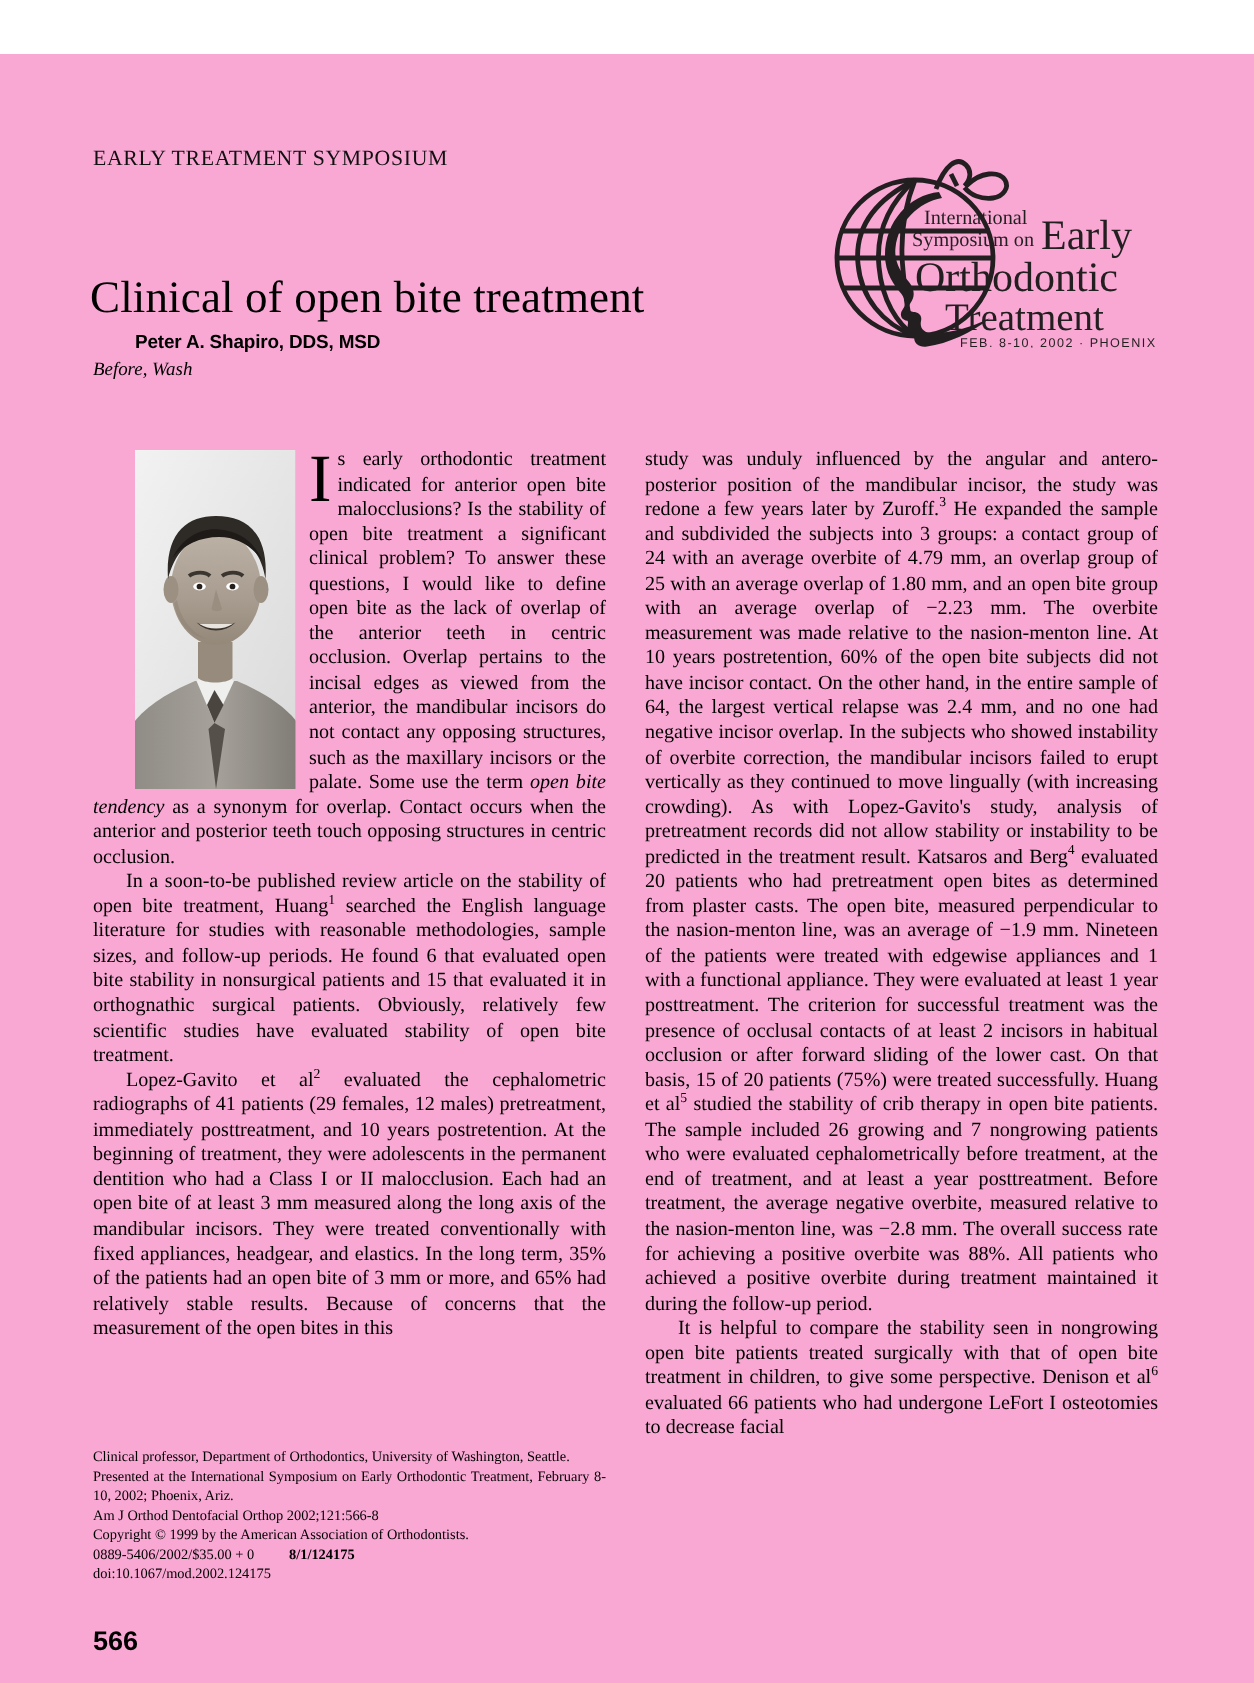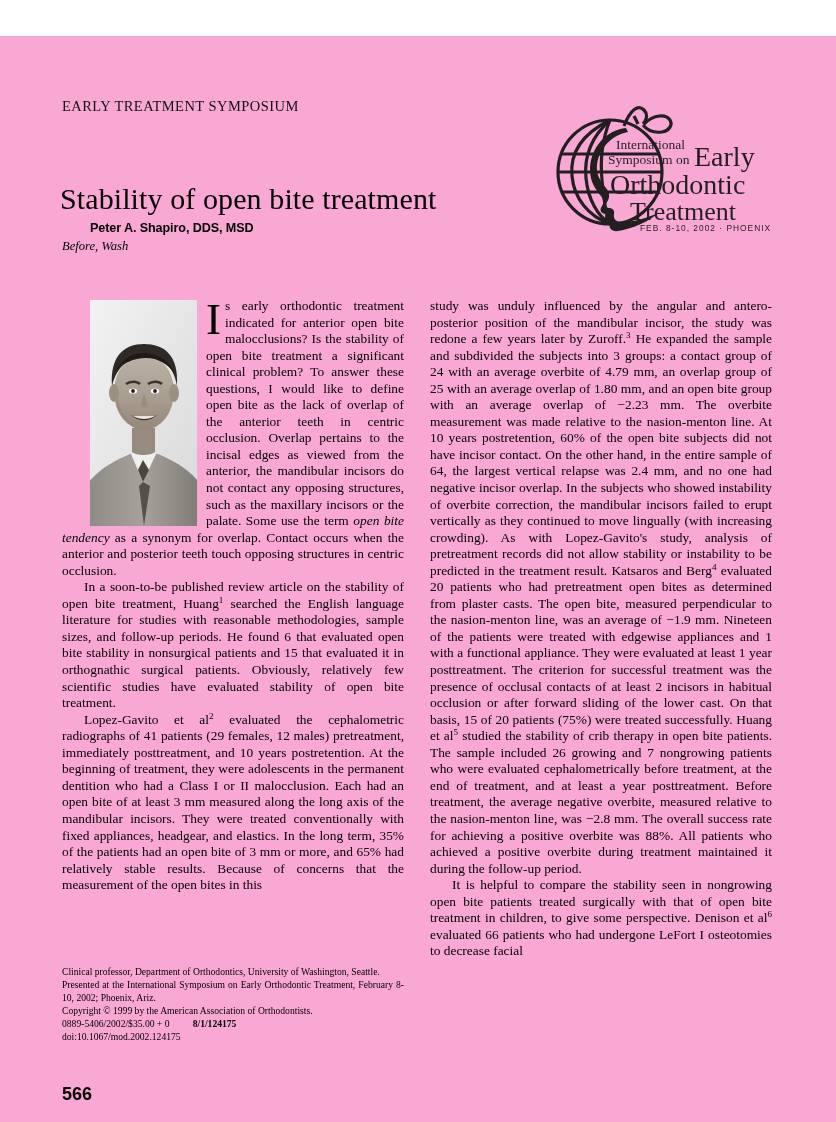--- a/index.html
+++ b/index.html
@@ -148,21 +148,21 @@
     color: #000;
   }
 </style>
 </head>
 <body>
 
 <div class="page">
 
   <div class="kicker">EARLY TREATMENT SYMPOSIUM</div>
 
-  <h1 class="article-title">Stability of open bite treatment</h1>
+  <h1 class="article-title">Clinical of open bite treatment</h1>
 
   <div class="byline">Peter A. Shapiro, DDS, MSD</div>
   <div class="affiliation">Before, Wash</div>
 
   <div class="logo">
     <svg width="226" height="128" viewBox="0 0 226 128" xmlns="http://www.w3.org/2000/svg">
       <g fill="none" stroke="#231f20" stroke-width="3.2">
         <ellipse cx="62" cy="68" rx="52" ry="52"></ellipse>
         <path d="M62 16 C30 32 22 52 24 72 C26 94 40 112 62 120"></path>
         <path d="M62 16 C42 34 36 54 38 74 C40 96 50 112 62 120"></path>
@@ -265,20 +265,21 @@
 
   <div class="col col-right">
     <p class="first"><span>study was unduly influenced by the angular and antero-posterior position of the mandibular incisor, the study was redone a few years later by Zuroff.</span><sup>3</sup><span> He expanded the sample and subdivided the subjects into 3 groups: a contact group of 24 with an average overbite of 4.79 mm, an overlap group of 25 with an average overlap of 1.80 mm, and an open bite group with an average overlap of −2.23 mm. The overbite measurement was made relative to the nasion-menton line. At 10 years postretention, 60% of the open bite subjects did not have incisor contact. On the other hand, in the entire sample of 64, the largest vertical relapse was 2.4 mm, and no one had negative incisor overlap. In the subjects who showed instability of overbite correction, the mandibular incisors failed to erupt vertically as they continued to move lingually (with increasing crowding). As with Lopez-Gavito's study, analysis of pretreatment records did not allow stability or instability to be predicted in the treatment result. Katsaros and Berg</span><sup>4</sup><span> evaluated 20 patients who had pretreatment open bites as determined from plaster casts. The open bite, measured perpendicular to the nasion-menton line, was an average of −1.9 mm. Nineteen of the patients were treated with edgewise appliances and 1 with a functional appliance. They were evaluated at least 1 year posttreatment. The criterion for successful treatment was the presence of occlusal contacts of at least 2 incisors in habitual occlusion or after forward sliding of the lower cast. On that basis, 15 of 20 patients (75%) were treated successfully. Huang et al</span><sup>5</sup><span> studied the stability of crib therapy in open bite patients. The sample included 26 growing and 7 nongrowing patients who were evaluated cephalometrically before treatment, at the end of treatment, and at least a year posttreatment. Before treatment, the average negative overbite, measured relative to the nasion-menton line, was −2.8 mm. The overall success rate for achieving a positive overbite was 88%. All patients who achieved a positive overbite during treatment maintained it during the follow-up period.</span></p>
 
     <p><span>It is helpful to compare the stability seen in nongrowing open bite patients treated surgically with that of open bite treatment in children, to give some perspective. Denison et al</span><sup>6</sup><span> evaluated 66 patients who had undergone LeFort I osteotomies to decrease facial</span></p>
   </div>
 
   <div class="footnotes">
     <p class="fn">Clinical professor, Department of Orthodontics, University of Washington, Seattle.</p>
     <p class="fn">Presented at the International Symposium on Early Orthodontic Treatment, February 8-10, 2002; Phoenix, Ariz.</p>
+    <p class="fn">Am J Orthod Dentofacial Orthop 2002;121:566-8</p>
     <p class="fn">Copyright © 1999 by the American Association of Orthodontists.</p>
     <p class="fn"><span>0889-5406/2002/$35.00 + 0</span>&nbsp;&nbsp;&nbsp;<span class="bold">8/1/124175</span></p>
     <p class="fn">doi:10.1067/mod.2002.124175</p>
   </div>
 
   <div class="folio">566</div>
 
 </div>
 
 </body></html>

